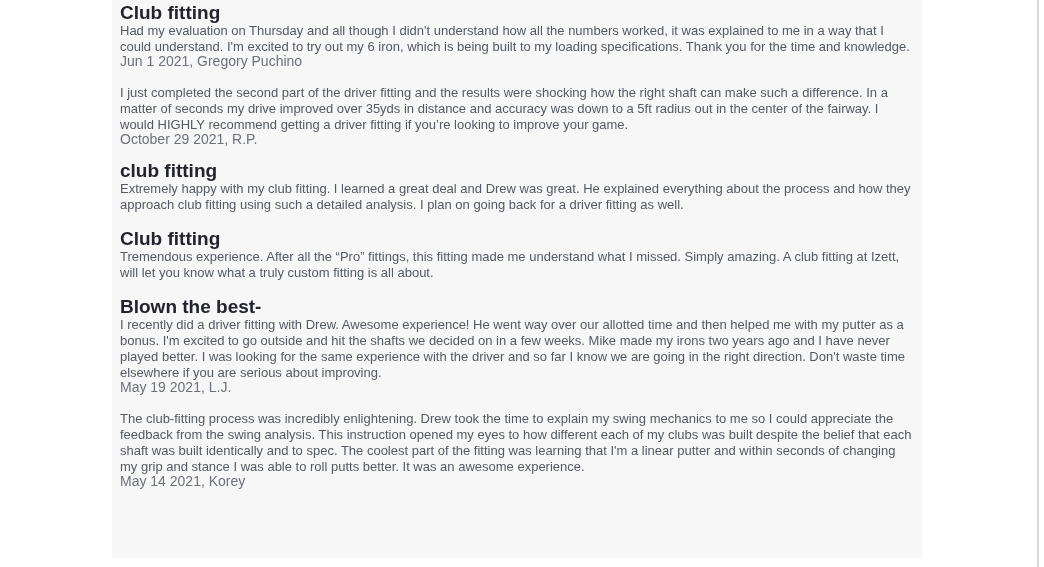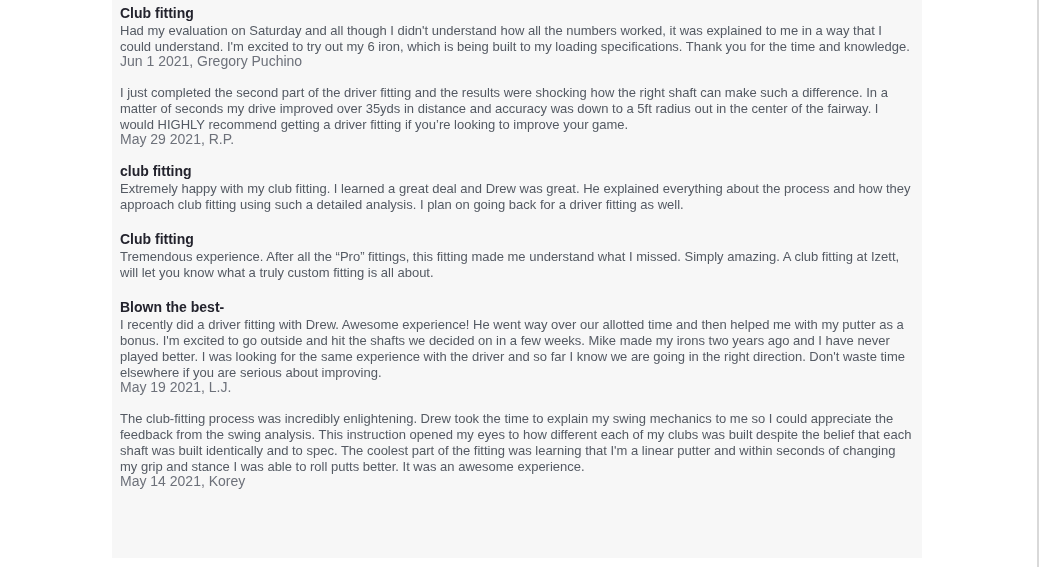--- a/index.html
+++ b/index.html
@@ -23,21 +23,21 @@
     height: 558px;
     background: #f7f7f7;
     box-sizing: border-box;
     padding: 5px 8px 0 8px;
     overflow: hidden;
   }
   .review {
     margin: 0 0 18px 0;
   }
   .review-title {
-    font-size: 14px;
+    font-size: 19px;
     font-weight: 700;
     color: #23232d;
     line-height: 16px;
     margin: 0 0 2px 0;
   }
   .review-body {
     font-size: 13px;
     color: #545a63;
     line-height: 16px;
     margin: 0;
@@ -60,27 +60,27 @@
 </style>
 </head>
 <body>
 
 <div class="viewport">
 
   <div class="content-panel">
 
     <div class="review">
       <h3 class="review-title">Club fitting</h3>
-      <p class="review-body">Had my evaluation on Saturday and all though I didn't understand how all the numbers worked, it was explained to me in a way that I could understand. I'm excited to try out my 6 iron, which is being built to my loading specifications. Thank you for the time and knowledge.</p>
+      <p class="review-body">Had my evaluation on Thursday and all though I didn't understand how all the numbers worked, it was explained to me in a way that I could understand. I'm excited to try out my 6 iron, which is being built to my loading specifications. Thank you for the time and knowledge.</p>
       <span class="review-meta">Jun 1 2021, Gregory Puchino</span>
     </div>
 
     <div class="review">
       <p class="review-body">I just completed the second part of the driver fitting and the results were shocking how the right shaft can make such a difference. In a matter of seconds my drive improved over 35yds in distance and accuracy was down to a 5ft radius out in the center of the fairway. I would HIGHLY recommend getting a driver fitting if you’re looking to improve your game.</p>
-      <span class="review-meta">May 29 2021, R.P.</span>
+      <span class="review-meta">October 29 2021, R.P.</span>
     </div>
 
     <div class="review">
       <h3 class="review-title">club fitting</h3>
       <p class="review-body">Extremely happy with my club fitting. I learned a great deal and Drew was great. He explained everything about the process and how they approach club fitting using such a detailed analysis. I plan on going back for a driver fitting as well.</p>
     </div>
 
     <div class="review">
       <h3 class="review-title">Club fitting</h3>
       <p class="review-body">Tremendous experience. After all the “Pro” fittings, this fitting made me understand what I missed. Simply amazing. A club fitting at Izett, will let you know what a truly custom fitting is all about.</p>

